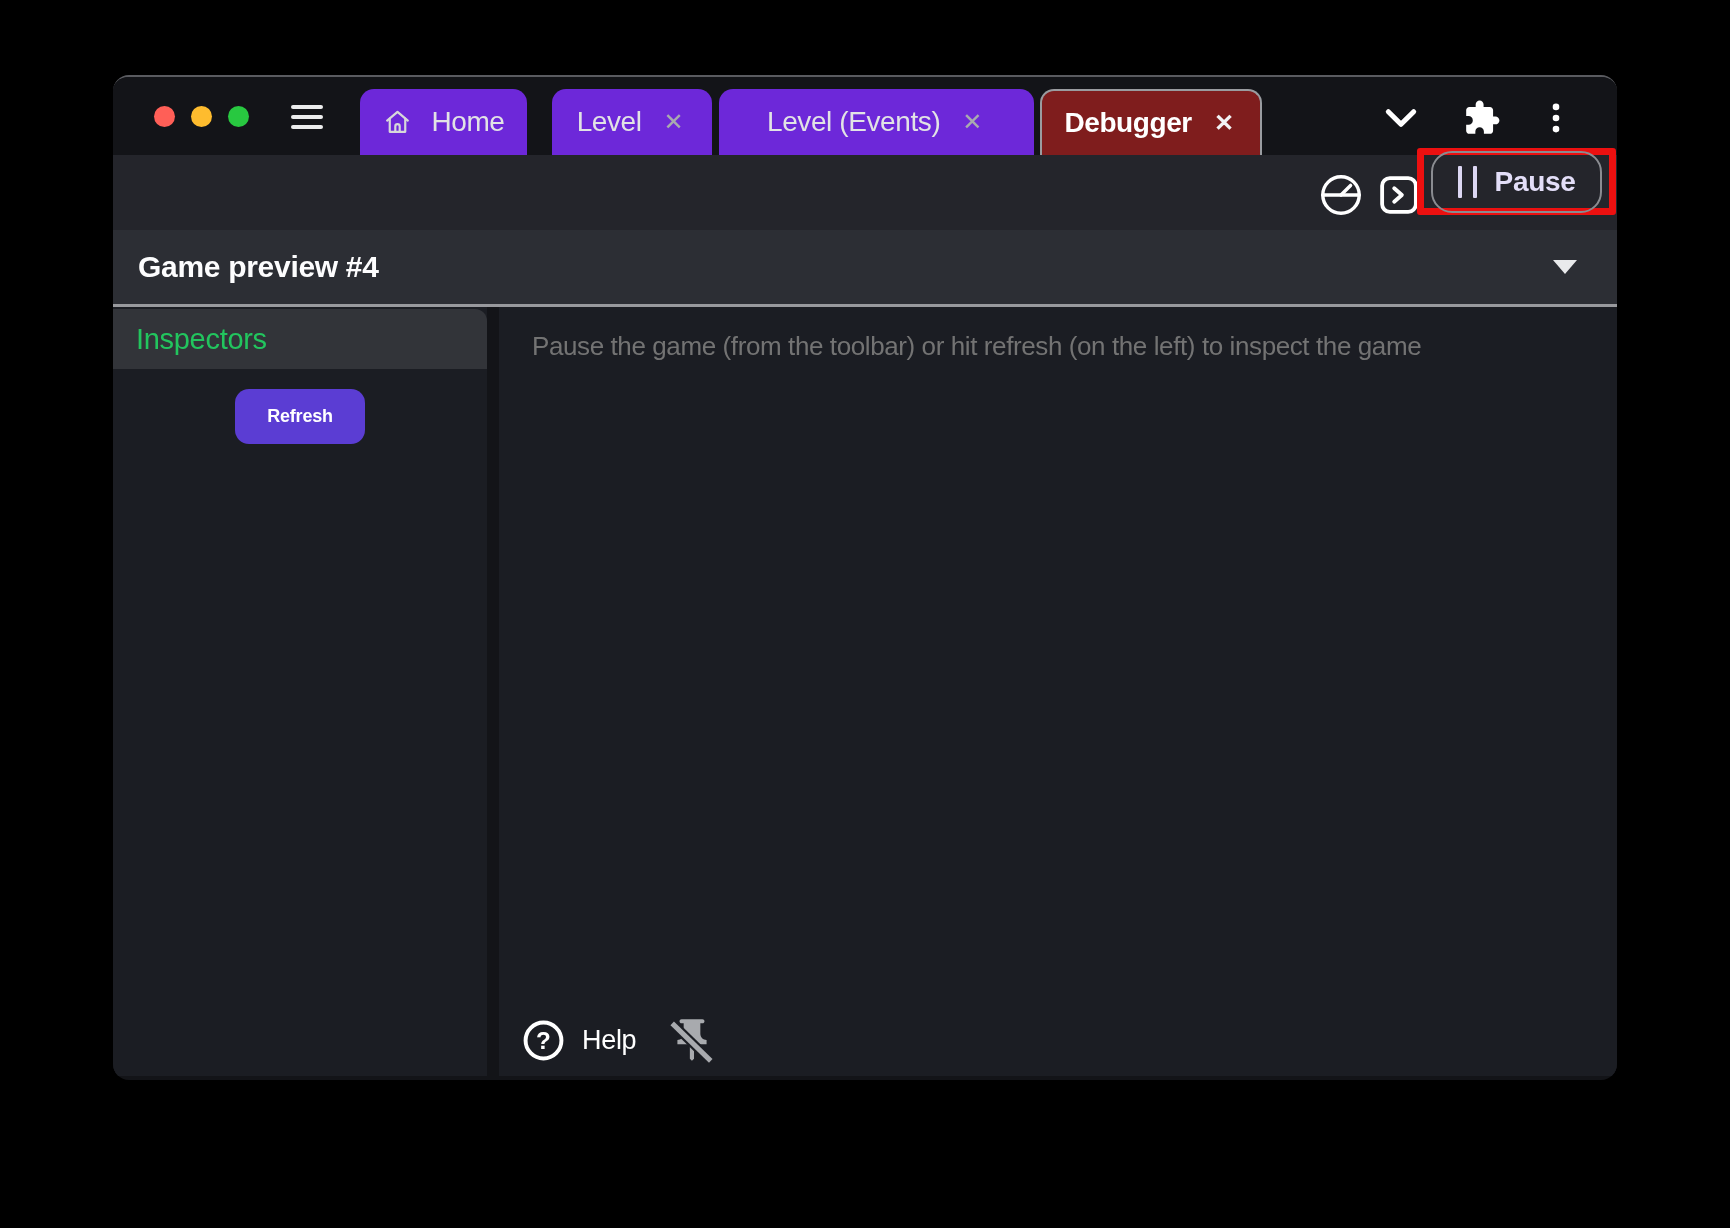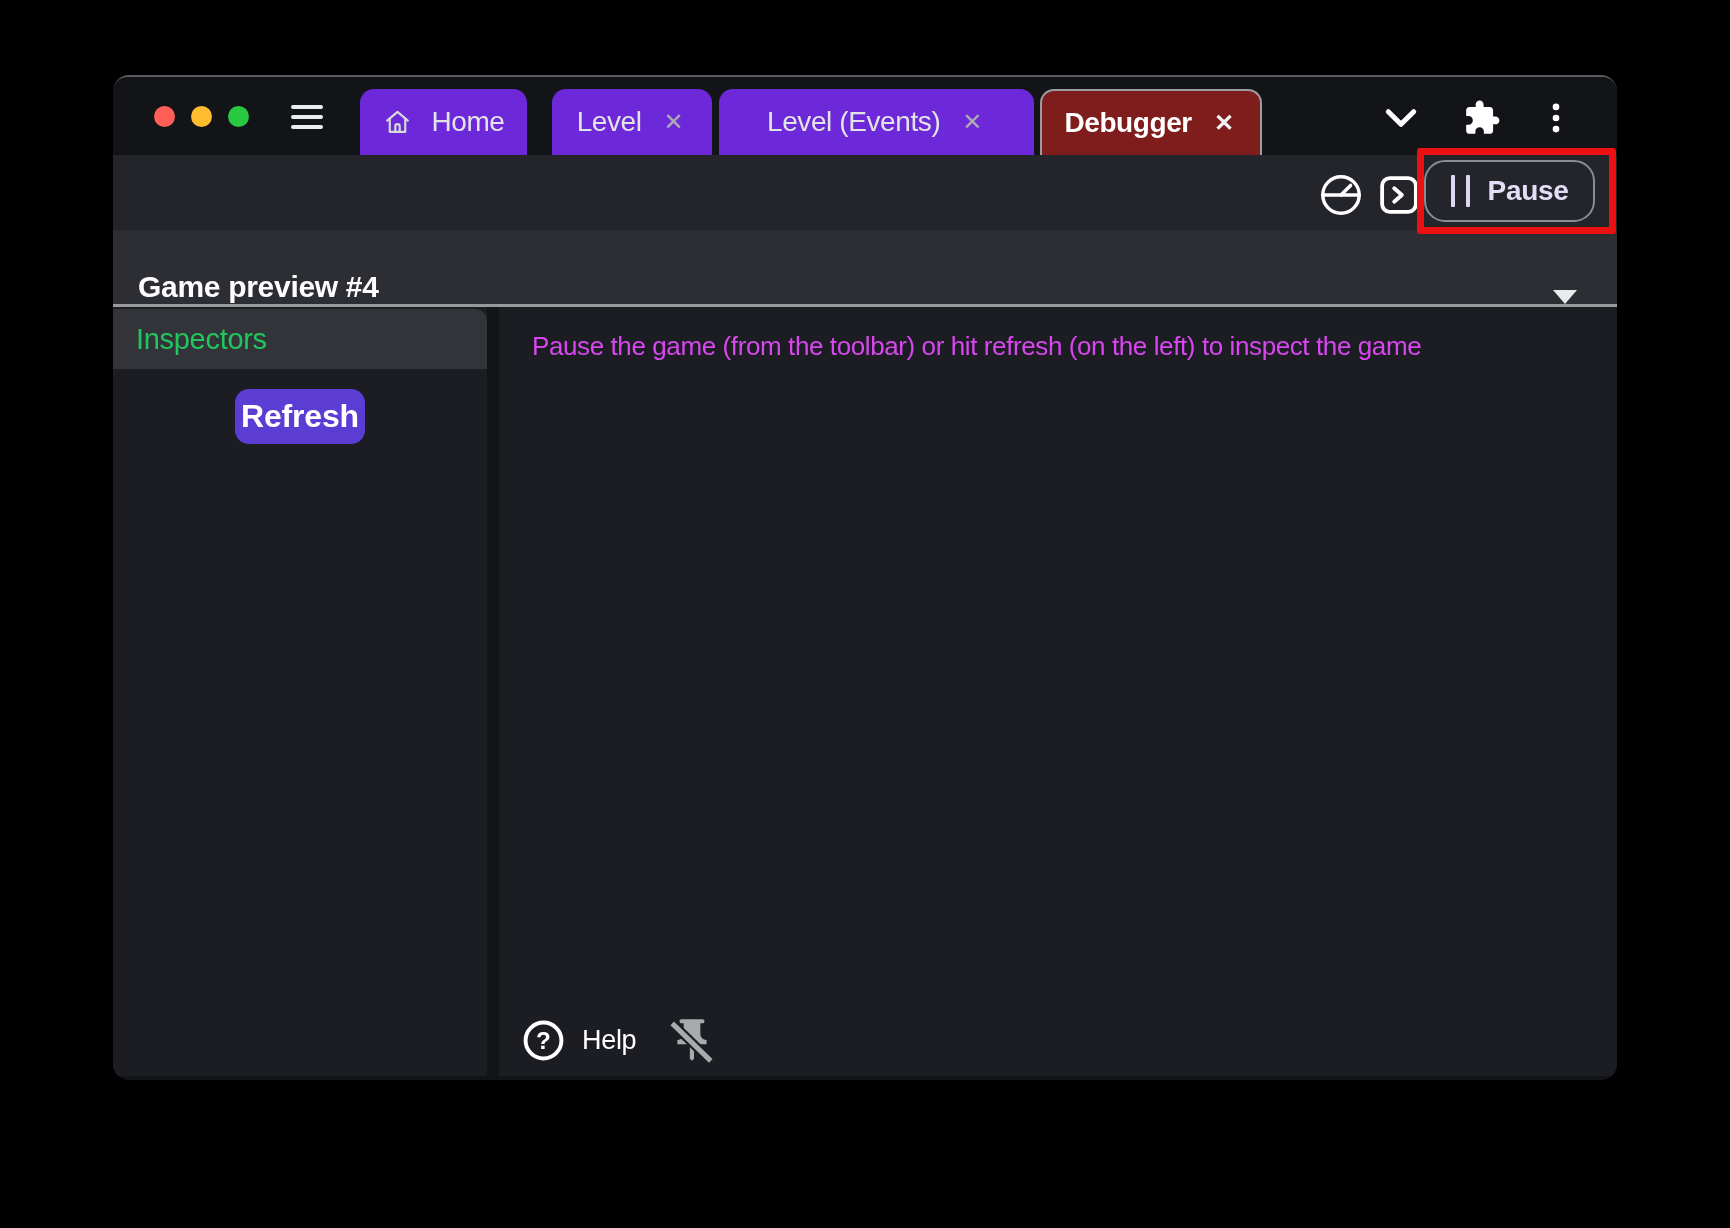--- a/index.html
+++ b/index.html
@@ -42,60 +42,60 @@
   .tb-icon{position:absolute;cursor:pointer;}
   .icon-chevron-down{left:auto;right:197px;top:26px;}
   .icon-puzzle{right:116px;top:22px;}
   .icon-kebab{right:42px;top:22px;}
   
   .toolbar{height:75px;background:#24252b;position:relative;}
   .toolbar .round-icon{position:absolute;top:17px;cursor:pointer;}
   .icon-gauge{left:1205px;}
   .icon-console{left:1263px;}
   .red-highlight{
-    position:absolute;left:1304px;top:-7px;width:199px;height:86px;
+    position:absolute;left:1304px;top:-7px;width:199px;height:67px;
     border:7px solid var(--highlight-red,#ec1010);border-radius:3px;
     box-sizing:border-box;z-index:6;
-    display:flex;align-items:center;justify-content:flex-start;
+    display:flex;align-items:center;justify-content:center;
   }
   .pause-btn{
     width:171px;height:62px;border:2px solid #8a8c91;border-radius:21px;
     background:transparent;display:flex;align-items:center;justify-content:center;
     gap:18px;cursor:pointer;box-sizing:border-box;
   }
   .pause-bars{display:flex;gap:11px;}
   .pause-bars i{display:block;width:4px;height:32px;background:#dcd7f3;border-radius:1px;}
   .pause-label{color:#e3def8;font-size:28px;font-weight:bold;letter-spacing:-0.3px;}
   
   .previewbar{
-    height:77px;background:#2c2e34;display:flex;align-items:flex-end;
+    height:77px;background:#2c2e34;display:flex;align-items:center;
     padding:0 40px 0 25px;box-sizing:border-box;cursor:pointer;
     border-bottom:3px solid #98999d;
   }
   .preview-title{color:#fdfdfe;font-size:30px;font-weight:bold;letter-spacing:-0.3px;}
   .caret-down{margin-left:auto;width:0;height:0;border-left:12px solid transparent;
     border-right:12px solid transparent;border-top:14px solid #e9eaec;}
   
   .content{display:flex;height:769px;background:#131418;}
   .sidebar{width:374px;background:#1b1d23;position:relative;flex:none;}
   .inspectors-header{
     height:60px;background:#323439;border-top-right-radius:12px;
     color:#22c55e;font-size:29px;letter-spacing:-0.3px;
     display:flex;align-items:center;padding-left:23px;margin-top:2px;
   }
   .refresh-btn{
     display:block;margin:20px auto 0 auto;width:130px;height:55px;
     background:var(--accent,#5b3dd3);border:none;border-radius:14px;
-    color:#ffffff;font-size:32px;font-weight:bold;cursor:pointer;
+    color:#ffffff;font-size:18px;font-weight:bold;cursor:pointer;
     font-family:"Liberation Sans", sans-serif;letter-spacing:-0.2px;
   }
   .v-divider{width:12px;background:#131418;flex:none;}
   .main{flex:1;background:#1b1d23;position:relative;}
   .hint-text{
-    position:absolute;left:33px;top:24px;color:#d946ef;font-size:26px;
+    position:absolute;left:33px;top:24px;color:#737373;font-size:26px;
     letter-spacing:-0.4px;
   }
   .help-row{position:absolute;left:23px;bottom:9px;display:flex;align-items:center;gap:17px;}
   .help-link{display:flex;align-items:center;gap:17px;cursor:pointer;}
   .help-label{color:#ffffff;font-size:27px;font-weight:normal;letter-spacing:-0.3px;}
   .pin-off{cursor:pointer;margin-left:14px;}
   svg{display:block;}
 </style>
 </head>
 <body style="--accent: #5b3dd3; --highlight-red: #ec1010; --traffic-red: #ff5f57; --traffic-yellow: #febc2e; --traffic-green: #28c840;">

